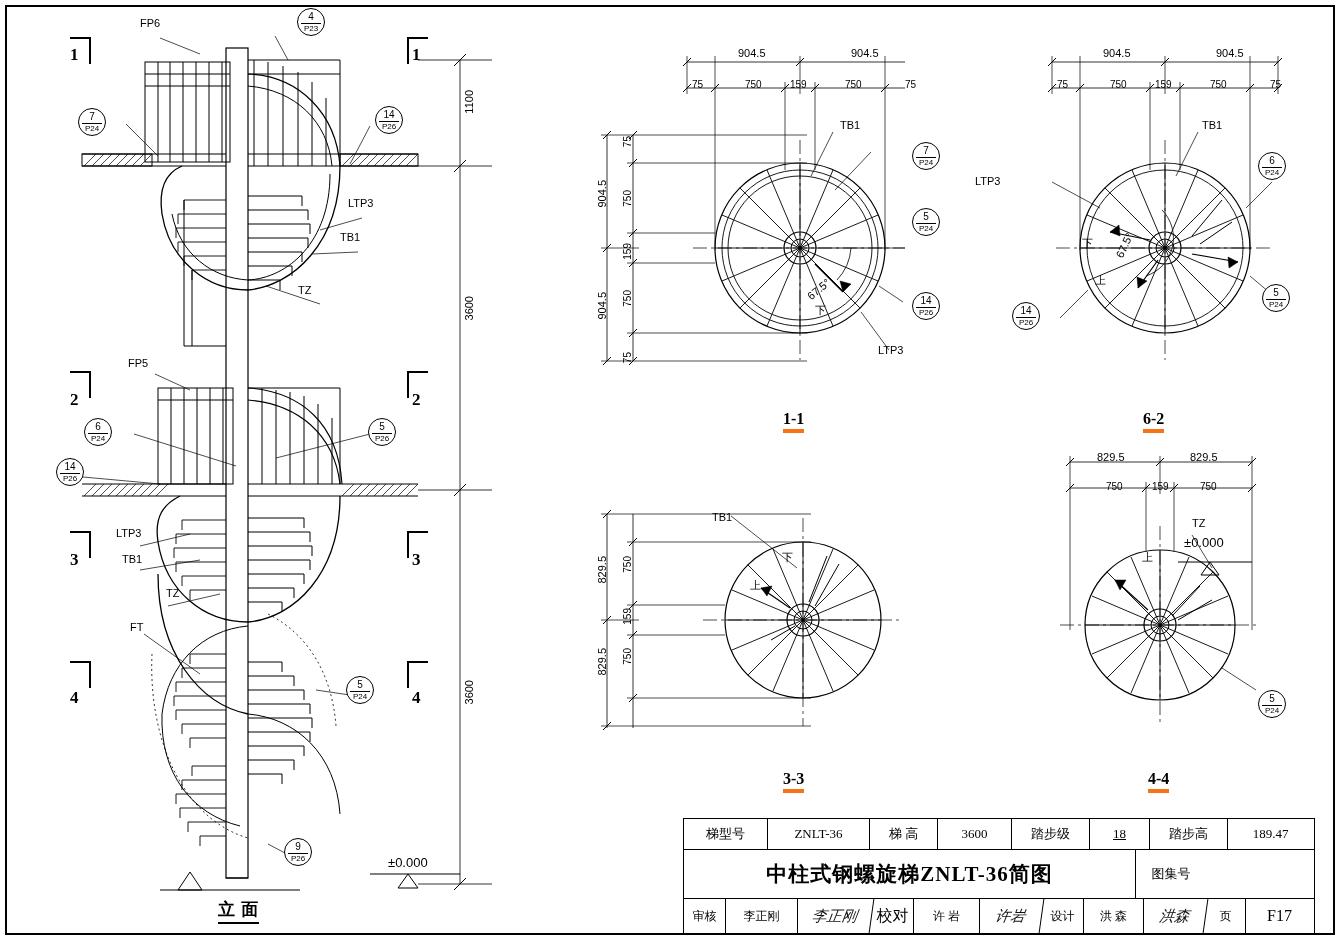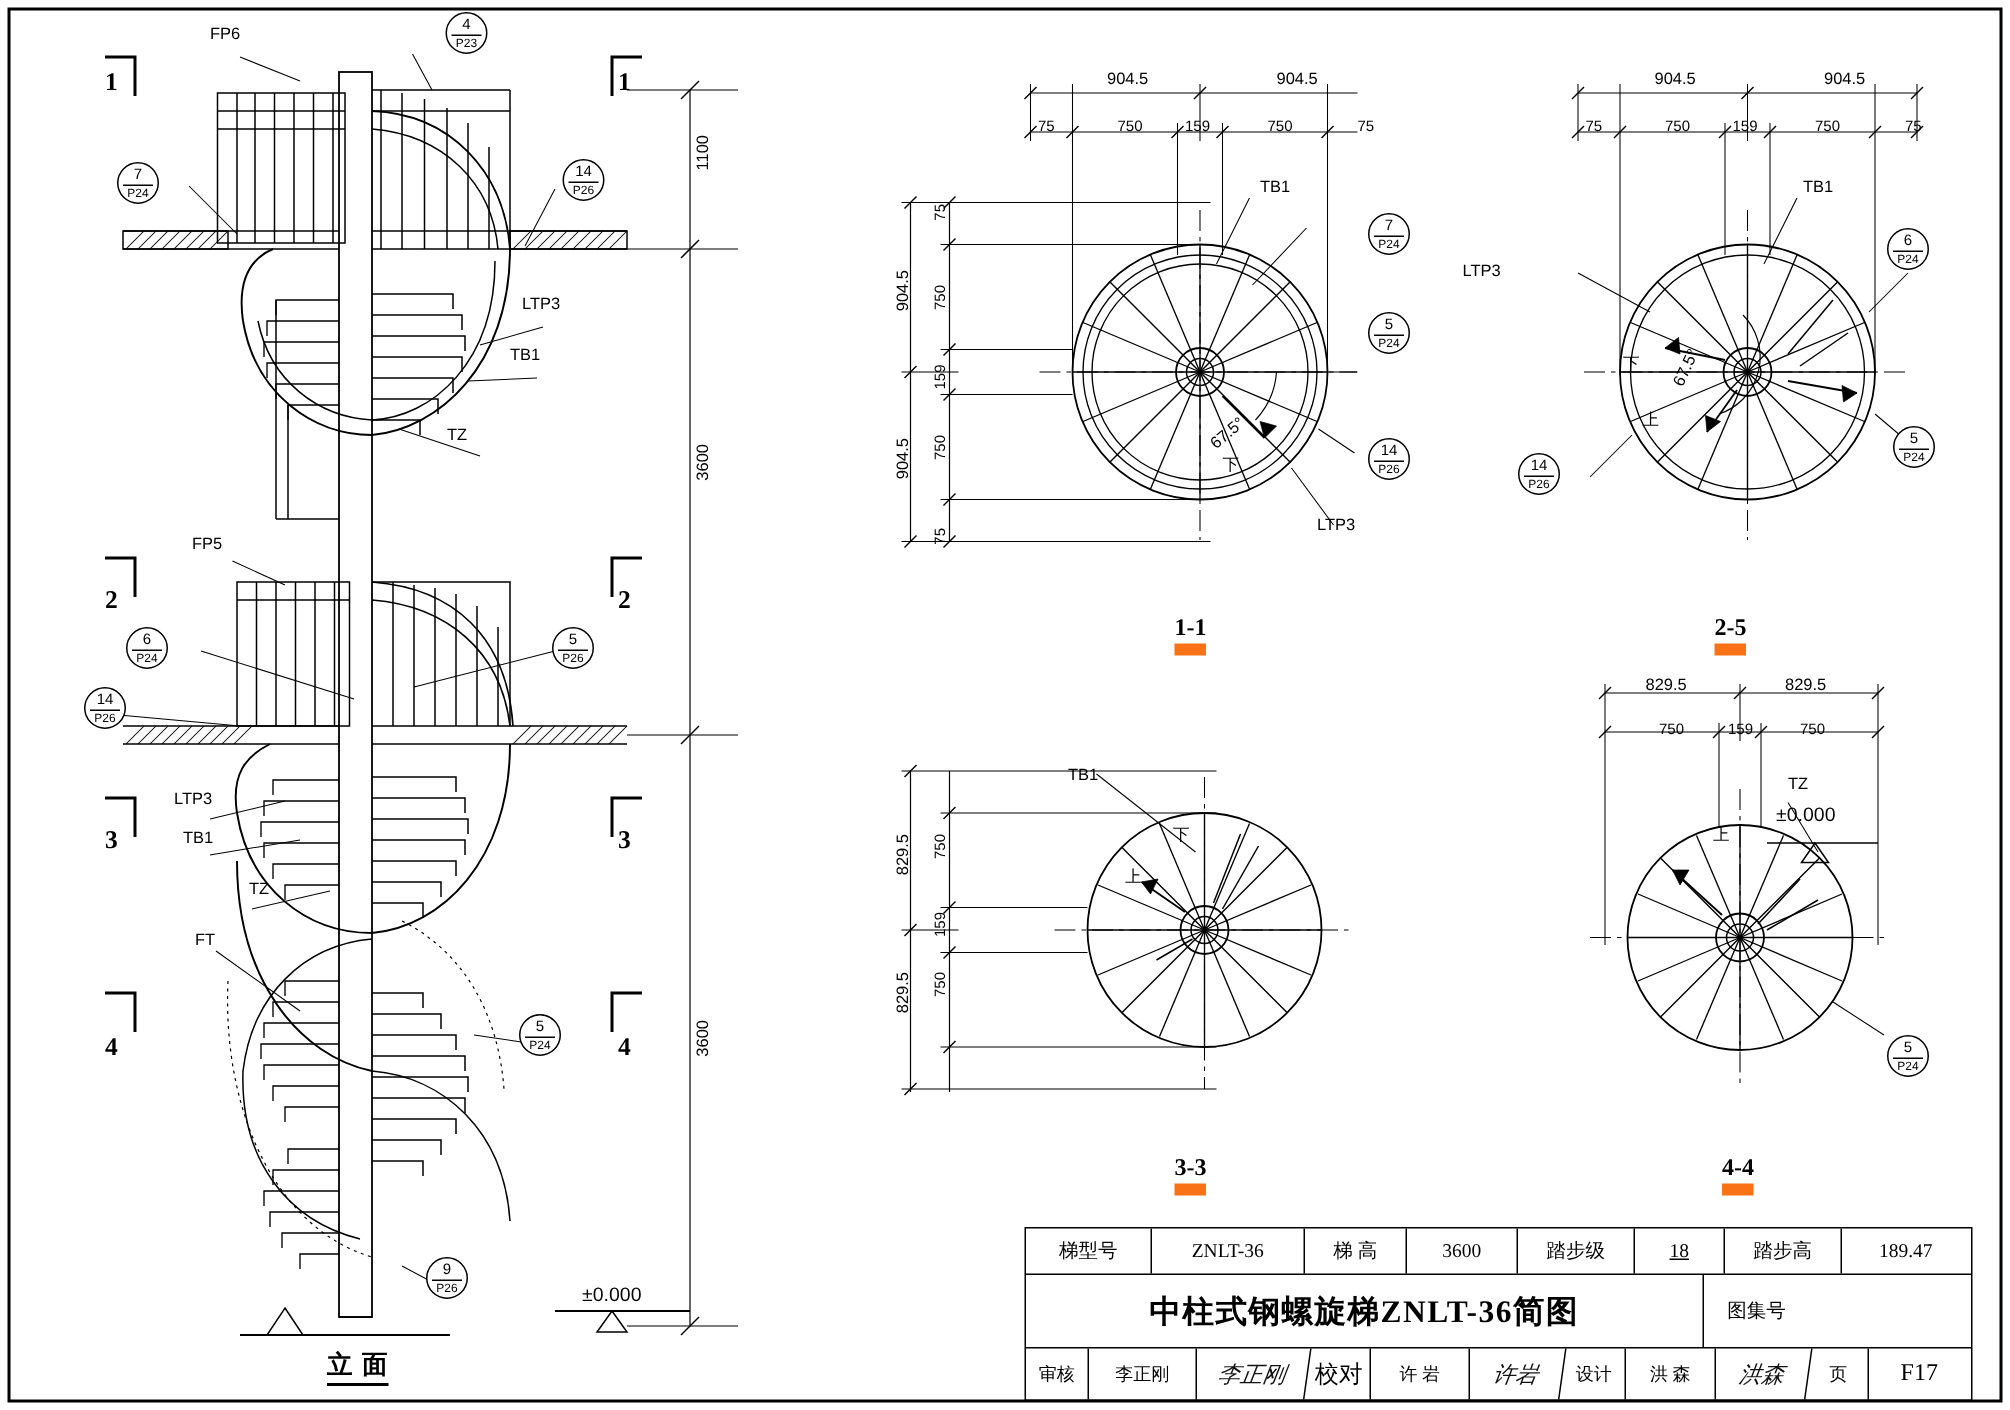--- a/index.html
+++ b/index.html
@@ -9,21 +9,21 @@
   .lbl{font-size:11px;line-height:1;white-space:nowrap;}
   .lbl.sm{font-size:10px;}
   .lbl.big{font-size:13px;}
   .vert{writing-mode:vertical-rl;transform:rotate(180deg);}
   .bubble{width:26px;height:26px;border:1.2px solid #000;border-radius:50%;display:flex;flex-direction:column;align-items:center;justify-content:center;font-size:9px;line-height:1;background:#fff;}
   .bubble .top{font-size:10px;}
   .bubble .div{width:20px;border-top:1px solid #000;margin:1px 0;}
   .bubble .bot{font-size:8px;}
   .secmark{font-size:17px;font-weight:bold;font-family:"Liberation Serif",serif;}
   .underline-title{font-size:17px;font-weight:bold;font-family:"Liberation Serif",serif;border-bottom:2px solid #000;padding-bottom:1px;letter-spacing:1px;}
-  .plan-title{font-size:16px;font-weight:bold;font-family:"Liberation Serif",serif;border-bottom:8px solid #f97316;padding-bottom:1px;}
+  .plan-title{font-size:16px;font-weight:bold;font-family:"Liberation Serif",serif;border-bottom:4px solid #f97316;padding-bottom:1px;}
   svg{display:block;}
   .titleblock{position:absolute;left:683px;top:818px;width:632px;border:1.6px solid #000;box-sizing:border-box;}
   .tb-row{display:flex;border-bottom:1.2px solid #000;}
   .tb-row:last-child{border-bottom:none;}
   .tb-cell{border-right:1.2px solid #000;display:flex;align-items:center;justify-content:center;font-family:"Liberation Serif",serif;font-size:13px;box-sizing:border-box;}
   .tb-cell:last-child{border-right:none;}
   .main-title{font-size:21px;font-weight:bold;font-family:"Liberation Serif",serif;letter-spacing:1px;}
   .sig{font-family:"Liberation Serif",serif;font-style:italic;font-size:15px;color:#111;transform:skewX(-8deg);}
 </style>
 </head>
@@ -577,21 +577,21 @@
     <span class="top">5</span>
     <span class="div"></span>
     <span class="bot">P24</span>
   </div>
   <div class="abs bubble" style="left:1012px;top:302px;">
     <span class="top">14</span>
     <span class="div"></span>
     <span class="bot">P26</span>
   </div>
 
-  <div class="abs plan-title" style="left:1143px;top:410px;">2-5</div>
+  <div class="abs plan-title" style="left:1143px;top:410px;">6-2</div>
 
   <svg class="abs" style="left:575px;top:460px;" width="330" height="330">
     <g stroke="#000" fill="none">
       <circle cx="228" cy="160" r="78" stroke-width="1.2"></circle>
       <circle cx="228" cy="160" r="16" stroke-width="1.2"></circle>
       <circle cx="228" cy="160" r="9" stroke-width="1"></circle>
       <g stroke-width="0.9">
         <line x1="228" y1="160" x2="228" y2="82"></line>
         <line x1="228" y1="160" x2="258" y2="89"></line>
         <line x1="228" y1="160" x2="283" y2="105"></line>

